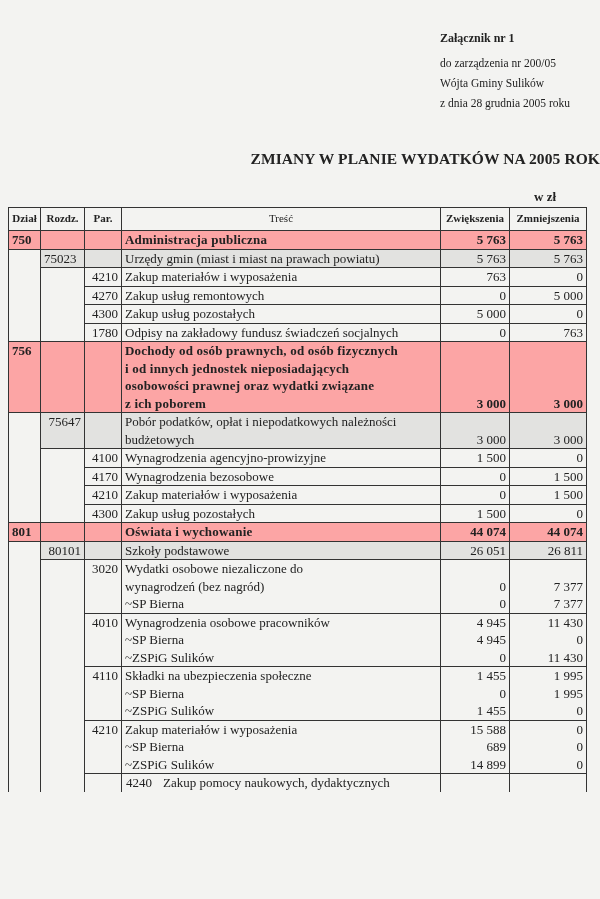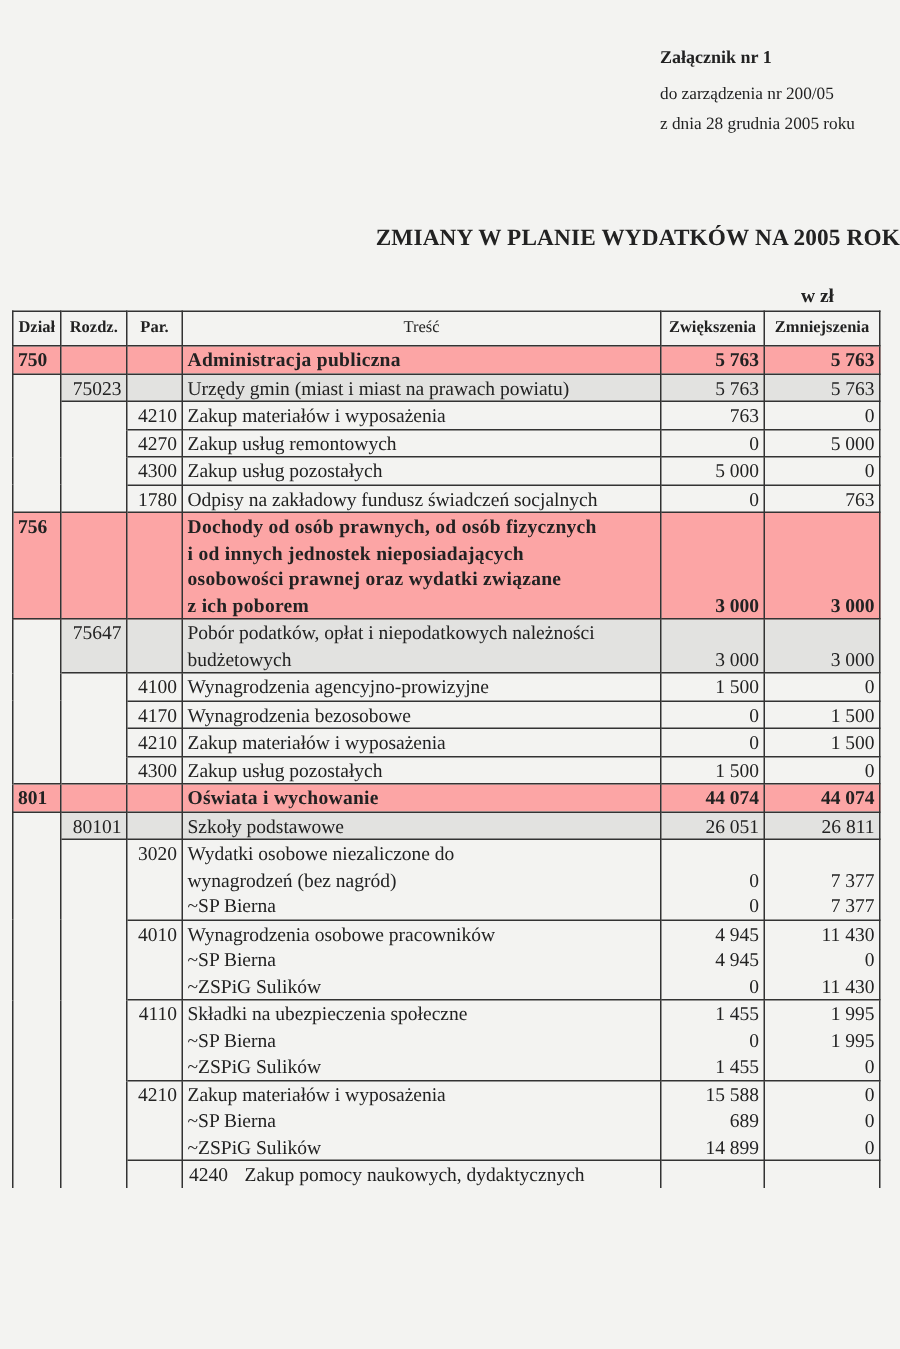--- a/index.html
+++ b/index.html
@@ -27,20 +27,21 @@
   tr.sub td.shade { background:#e2e2e0; }
   .multi { white-space:pre-line; }
   tr.cut td { border-bottom:none;padding-left:41px; }
 </style>
 </head>
 <body>
 
 <div class="header-block">
   <div class="annex">Załącznik nr 1</div>
   <div>do zarządzenia nr 200/05</div>
+  <div>Wójta Gminy Sulików</div>
   <div>z dnia 28 grudnia 2005 roku</div>
 </div>
 
 <div class="title">ZMIANY W PLANIE WYDATKÓW NA 2005 ROK</div>
 <div class="unit">w zł</div>
 
 <table class="budget">
   <colgroup>
     <col class="c-dzial">
       <col class="c-rozdz">
@@ -63,21 +64,21 @@
       <tr class="section">
         <td class="dz">750</td>
         <td class="code"></td>
         <td class="code"></td>
         <td class="t multi">Administracja publiczna</td>
         <td class="num multi">5 763</td>
         <td class="num multi">5 763</td>
       </tr>
       <tr class="sub">
         <td class="dz" style="border-bottom: none;"></td>
-        <td class="code shade" style="text-align: right;">75023</td>
+        <td class="code shade" style="text-align: left;">75023</td>
         <td class="code shade"></td>
         <td class="t multi shade">Urzędy gmin (miast i miast na prawach powiatu)</td>
         <td class="num multi shade">5 763</td>
         <td class="num multi shade">5 763</td>
       </tr>
       <tr class="item">
         <td class="dz" style="border-top: none; border-bottom: none;"></td>
         <td class="code" style="border-bottom: none;"></td>
         <td class="code">4210</td>
         <td class="t multi">Zakup materiałów i wyposażenia</td>

